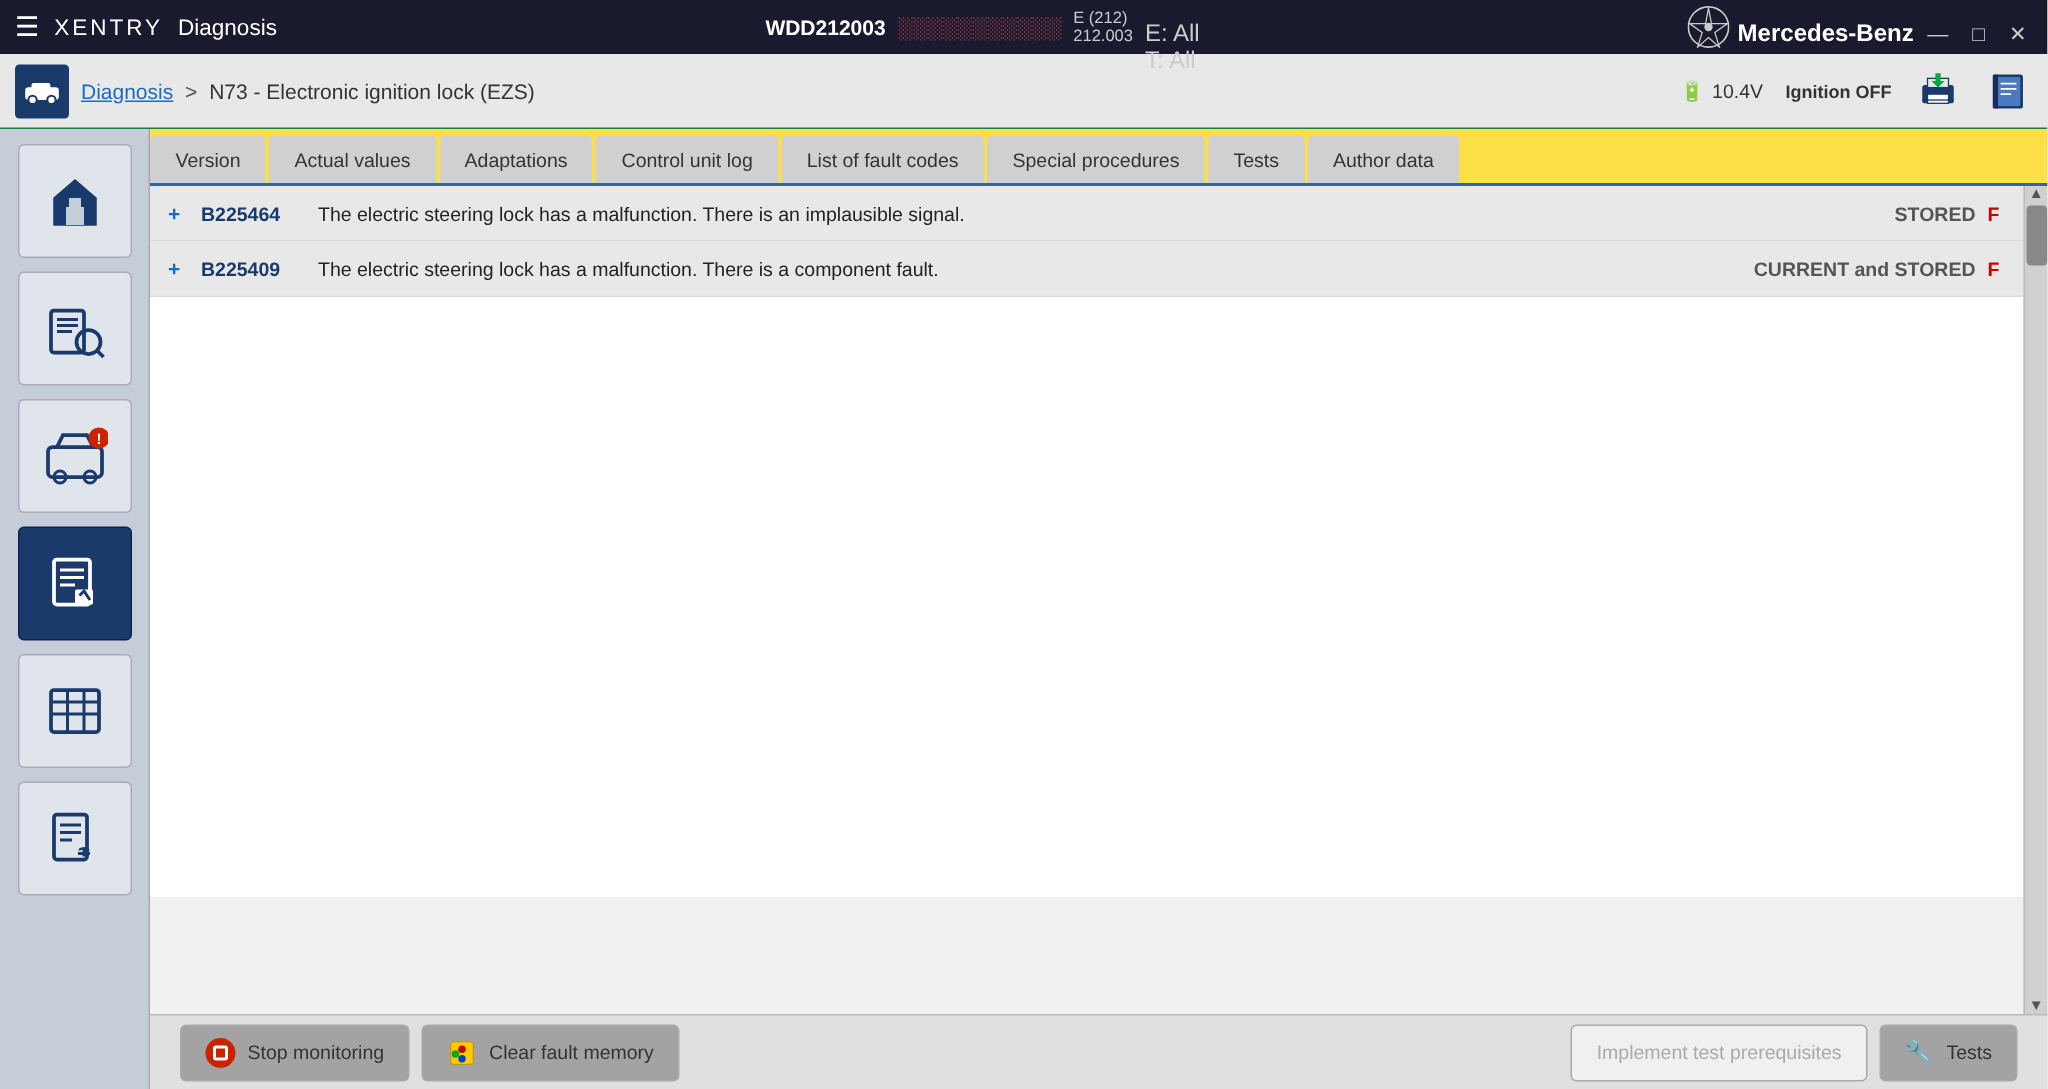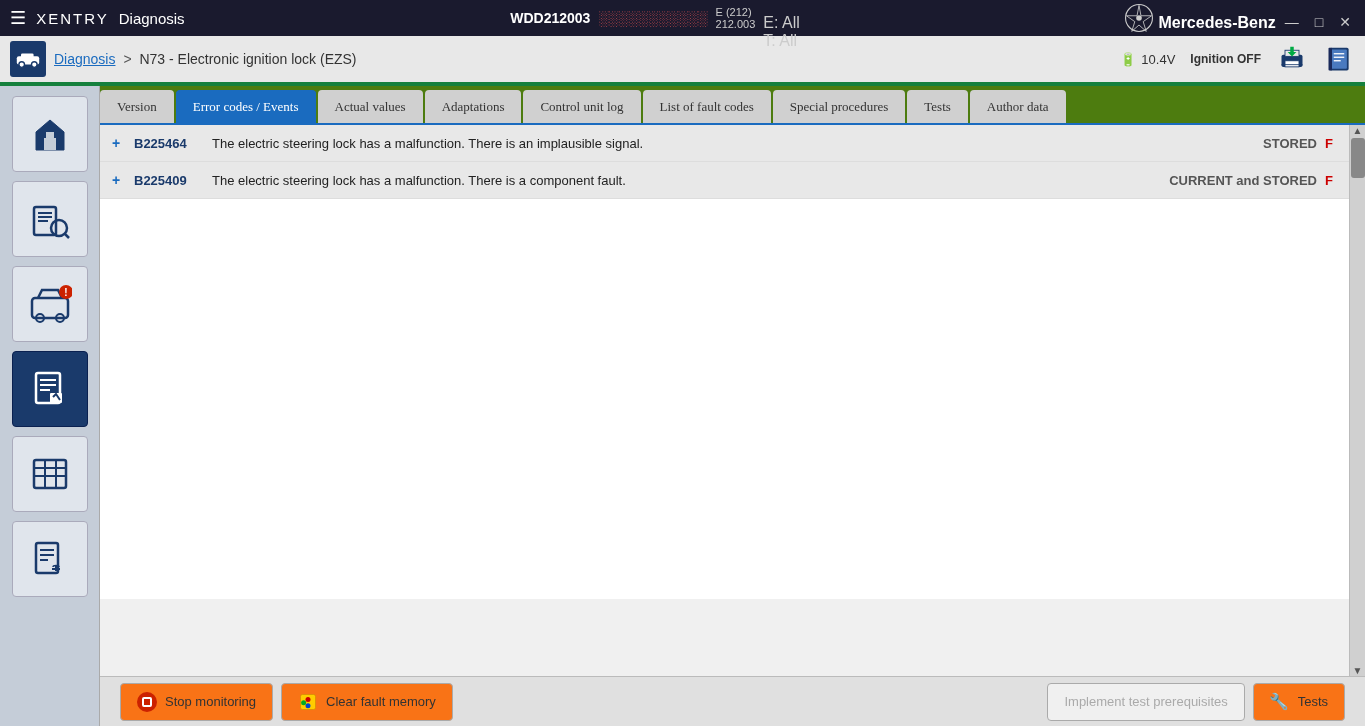--- a/index.html
+++ b/index.html
@@ -91,21 +91,21 @@
     }
 
     
     .nav-bar {
       width: 100%;
       height: 50px;
       background: #e8e8e8;
       display: flex;
       align-items: center;
       padding: 0 10px;
-      border-bottom: 4px solid #15803d;
+      border-bottom: 1px solid #15803d;
     }
     .nav-car-icon {
       width: 36px;
       height: 36px;
       background: #1a3a6b;
       border-radius: 3px;
       display: flex;
       align-items: center;
       justify-content: center;
       color: white;
@@ -199,24 +199,23 @@
     .content-area {
       flex: 1;
       background: #f0f0f0;
       display: flex;
       flex-direction: column;
     }
 
     
     .tabs-bar {
       display: flex;
-      background: #4d7c0f;
+      background: #fde047;
       border-bottom: 2px solid #1a6bbf;
       padding-top: 4px;
-      font-family: Liberation Serif, serif;
     }
     .tab {
       padding: 8px 16px;
       cursor: pointer;
       font-size: 13px;
       color: #333;
       border: 1px solid transparent;
       border-bottom: none;
       margin-right: 2px;
       background: #d0d0d0;
@@ -300,21 +299,21 @@
       border-top: 1px solid #bbb;
       display: flex;
       align-items: center;
       padding: 0 20px;
       gap: 8px;
     }
     .toolbar-btn {
       height: 38px;
       padding: 0 16px;
       border: 1px solid #aaa;
-      background: #f97316;
+      background: #a3a3a3;
       border-radius: 4px;
       cursor: pointer;
       display: flex;
       align-items: center;
       gap: 8px;
       font-size: 13px;
       color: #333;
     }
     .toolbar-btn.disabled {
       color: #aaa;
@@ -509,21 +508,20 @@
         <line x1="24" y1="32" x2="32" y2="32" stroke="#1a3a6b" stroke-width="2"></line>
         <path d="M25 30 C25 28 31 28 31 30" stroke="#1a3a6b" stroke-width="1.5" fill="none"></path>
       </svg>
     </div>
   </div>
 
   <div class="content-area">
 
     <div class="tabs-bar">
       <div class="tab">Version</div>
-      <div class="tab active">Error codes / Events</div>
       <div class="tab">Actual values</div>
       <div class="tab">Adaptations</div>
       <div class="tab">Control unit log</div>
       <div class="tab">List of fault codes</div>
       <div class="tab">Special procedures</div>
       <div class="tab">Tests</div>
       <div class="tab">Author data</div>
     </div>
 
     <div class="fault-list-container">

